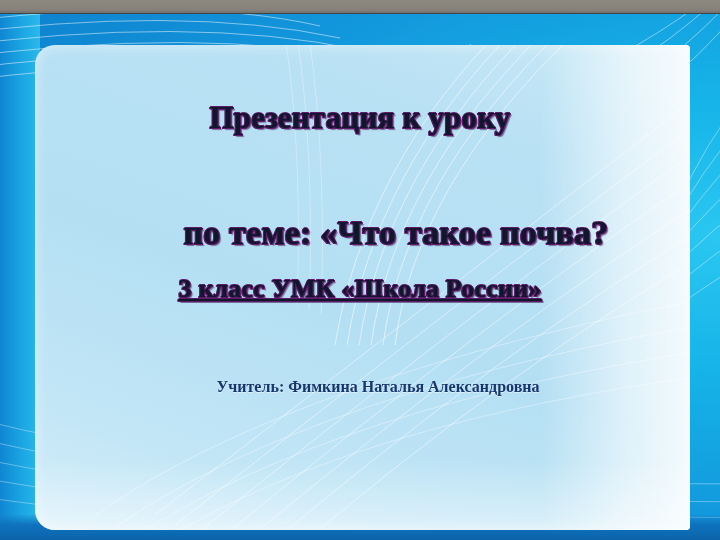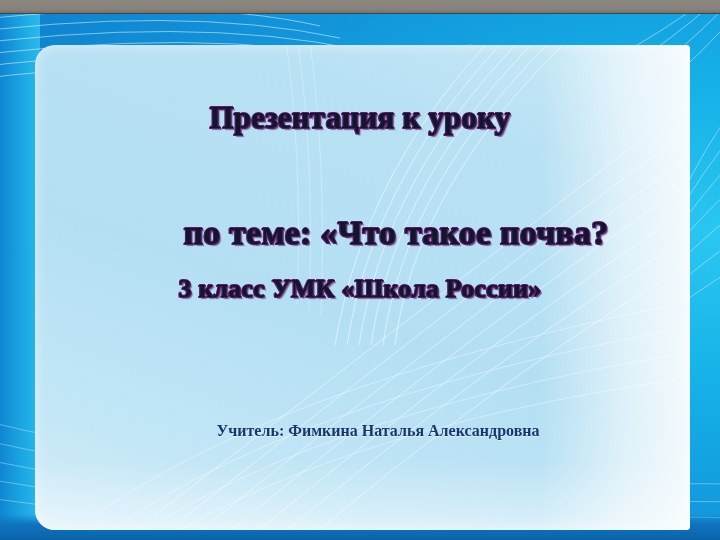--- a/index.html
+++ b/index.html
@@ -131,37 +131,36 @@
        0 1px 0 #5f1a6b,
        0 -1px 0 #5f1a6b,
        1px 1px 0 #5f1a6b,
       -1px 1px 0 #5f1a6b,
        2px 2px 1px rgba(60,15,70,.55);
   }
 
   #line1 { top: 100px; font-size: 31px; }
   #line2 { top: 159px; font-size: 31px; }
   #line3 { top: 214px; font-size: 34px; margin-left: 36px; }
-  #line4 { top: 274px; font-size: 26px; }
+  #line4 { top: 274px; font-size: 26px; text-decoration: underline; }
 
   .author-line {
     position: absolute;
     top: 378px;
     left: 0;
     width: 720px;
     text-align: center;
     padding-left: 36px;
     box-sizing: border-box;
     font-family: "Liberation Serif", serif;
     font-weight: bold;
     font-size: 16px;
     color: #17366b;
     white-space: nowrap;
     text-shadow: 0 1px 0 rgba(255,255,255,.5);
-    margin-top: 44px;
   }
 </style>
 </head>
 <body>
 
 <div id="slide">
 
   <div class="top-band"></div>
   <div class="top-band-rule"></div>
 

